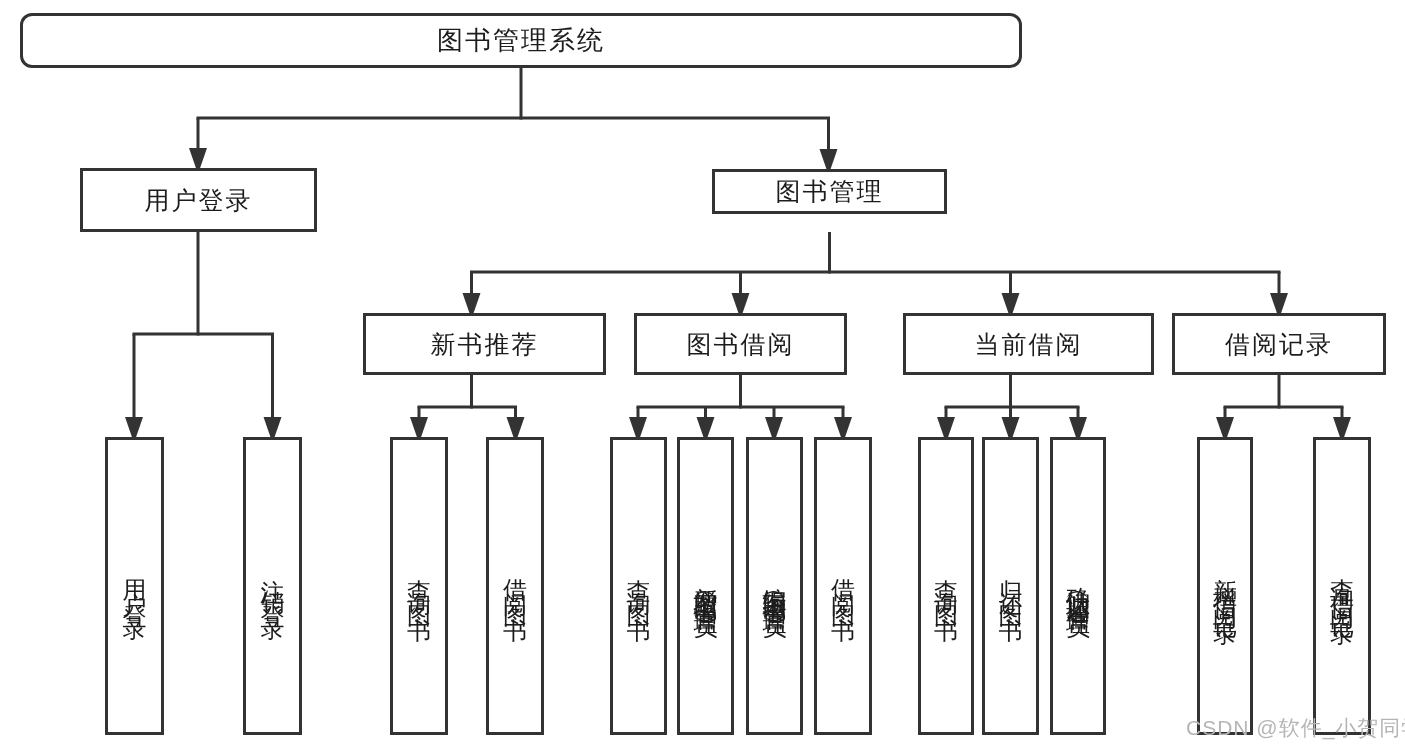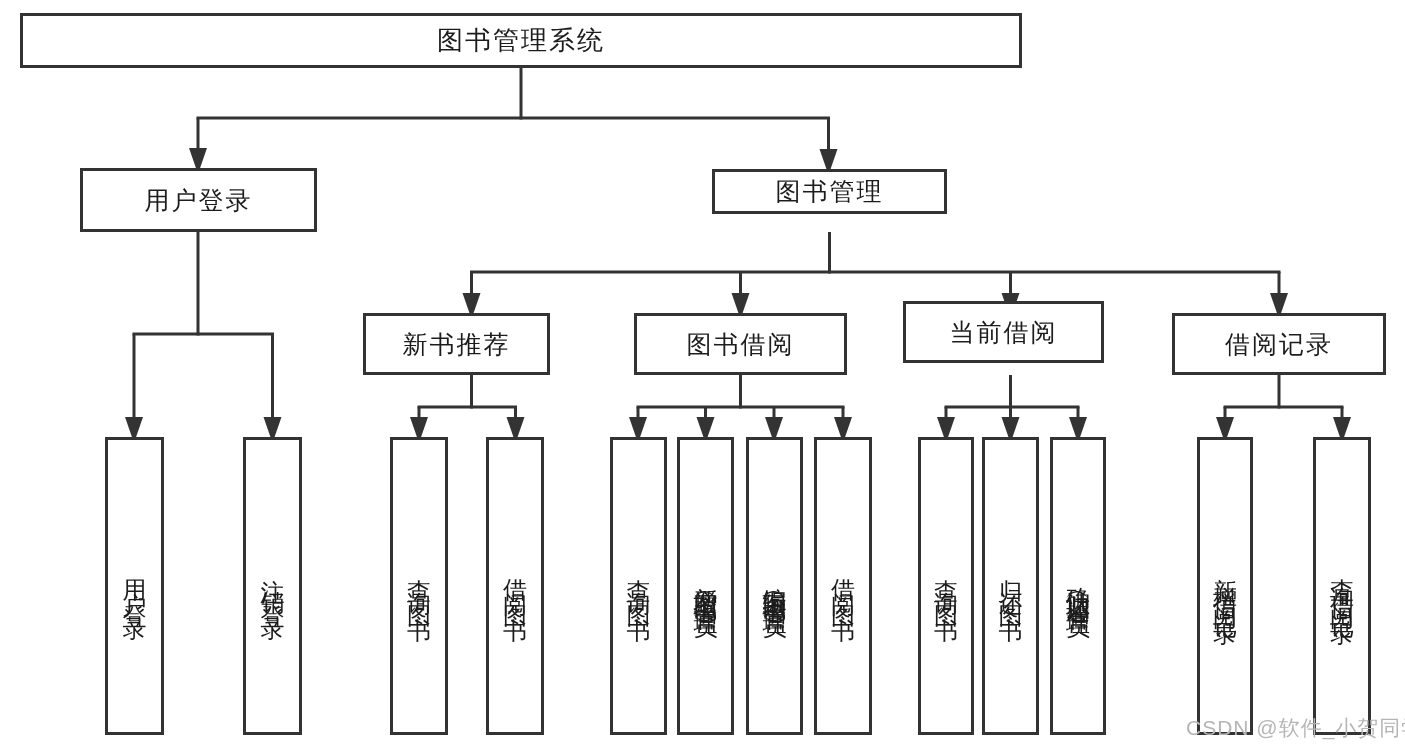--- a/index.html
+++ b/index.html
@@ -113,28 +113,28 @@
       <polygon points="765,417 783,417 774,443"></polygon>
       <polygon points="834,417 852,417 843,443"></polygon>
       <polygon points="937,417 955,417 946,443"></polygon>
       <polygon points="1001.5,417 1019.5,417 1010.5,443"></polygon>
       <polygon points="1069,417 1087,417 1078,443"></polygon>
       <polygon points="1216,417 1234,417 1225,443"></polygon>
       <polygon points="1333,417 1351,417 1342,443"></polygon>
     </g>
   </svg>
 
-  <div class="node" style="left:20px; top:13px; width:1002px; height:55px; font-size:26px;">图书管理系统</div>
+  <div class="node" style="left:20px; top:13px; width:1002px; height:55px; font-size:26px;border-radius:12px;">图书管理系统</div>
 
   <div class="node" style="left:80px; top:168px; width:237px; height:64px;">用户登录</div>
   <div class="node" style="left:712px; top:169px; width:235px; height:45px;">图书管理</div>
 
-  <div class="node" style="left:363px; top:313px; width:187px; height:62px;">新书推荐</div>
+  <div class="node" style="left:363px; top:313px; width:243px; height:62px;">新书推荐</div>
   <div class="node" style="left:634px; top:313px; width:213px; height:62px;font-family:Liberation Serif, serif;">图书借阅</div>
-  <div class="node" style="left:903px; top:301px; width:201px; height:62px;text-align:right;">当前借阅</div>
+  <div class="node" style="left:903px; top:313px; width:251px; height:62px;text-align:right;">当前借阅</div>
   <div class="node" style="left:1172px; top:313px; width:214px; height:62px;">借阅记录</div>
 
   <div class="node leaf ls-lg" style="left:105px; width:59px;">用户登录</div>
   <div class="node leaf ls-lg" style="left:243px; width:59px;">注销登录</div>
 
   <div class="node leaf ls-lg" style="left:390px; width:58px;">查询图书</div>
   <div class="node leaf ls-lg" style="left:486px; width:58px;">借阅图书</div>
 
   <div class="node leaf ls-lg" style="left:610px; width:57px;">查询图书</div>
   <div class="node leaf ls-sm" style="left:677px; width:57px;">新增图书（管理员）</div>

